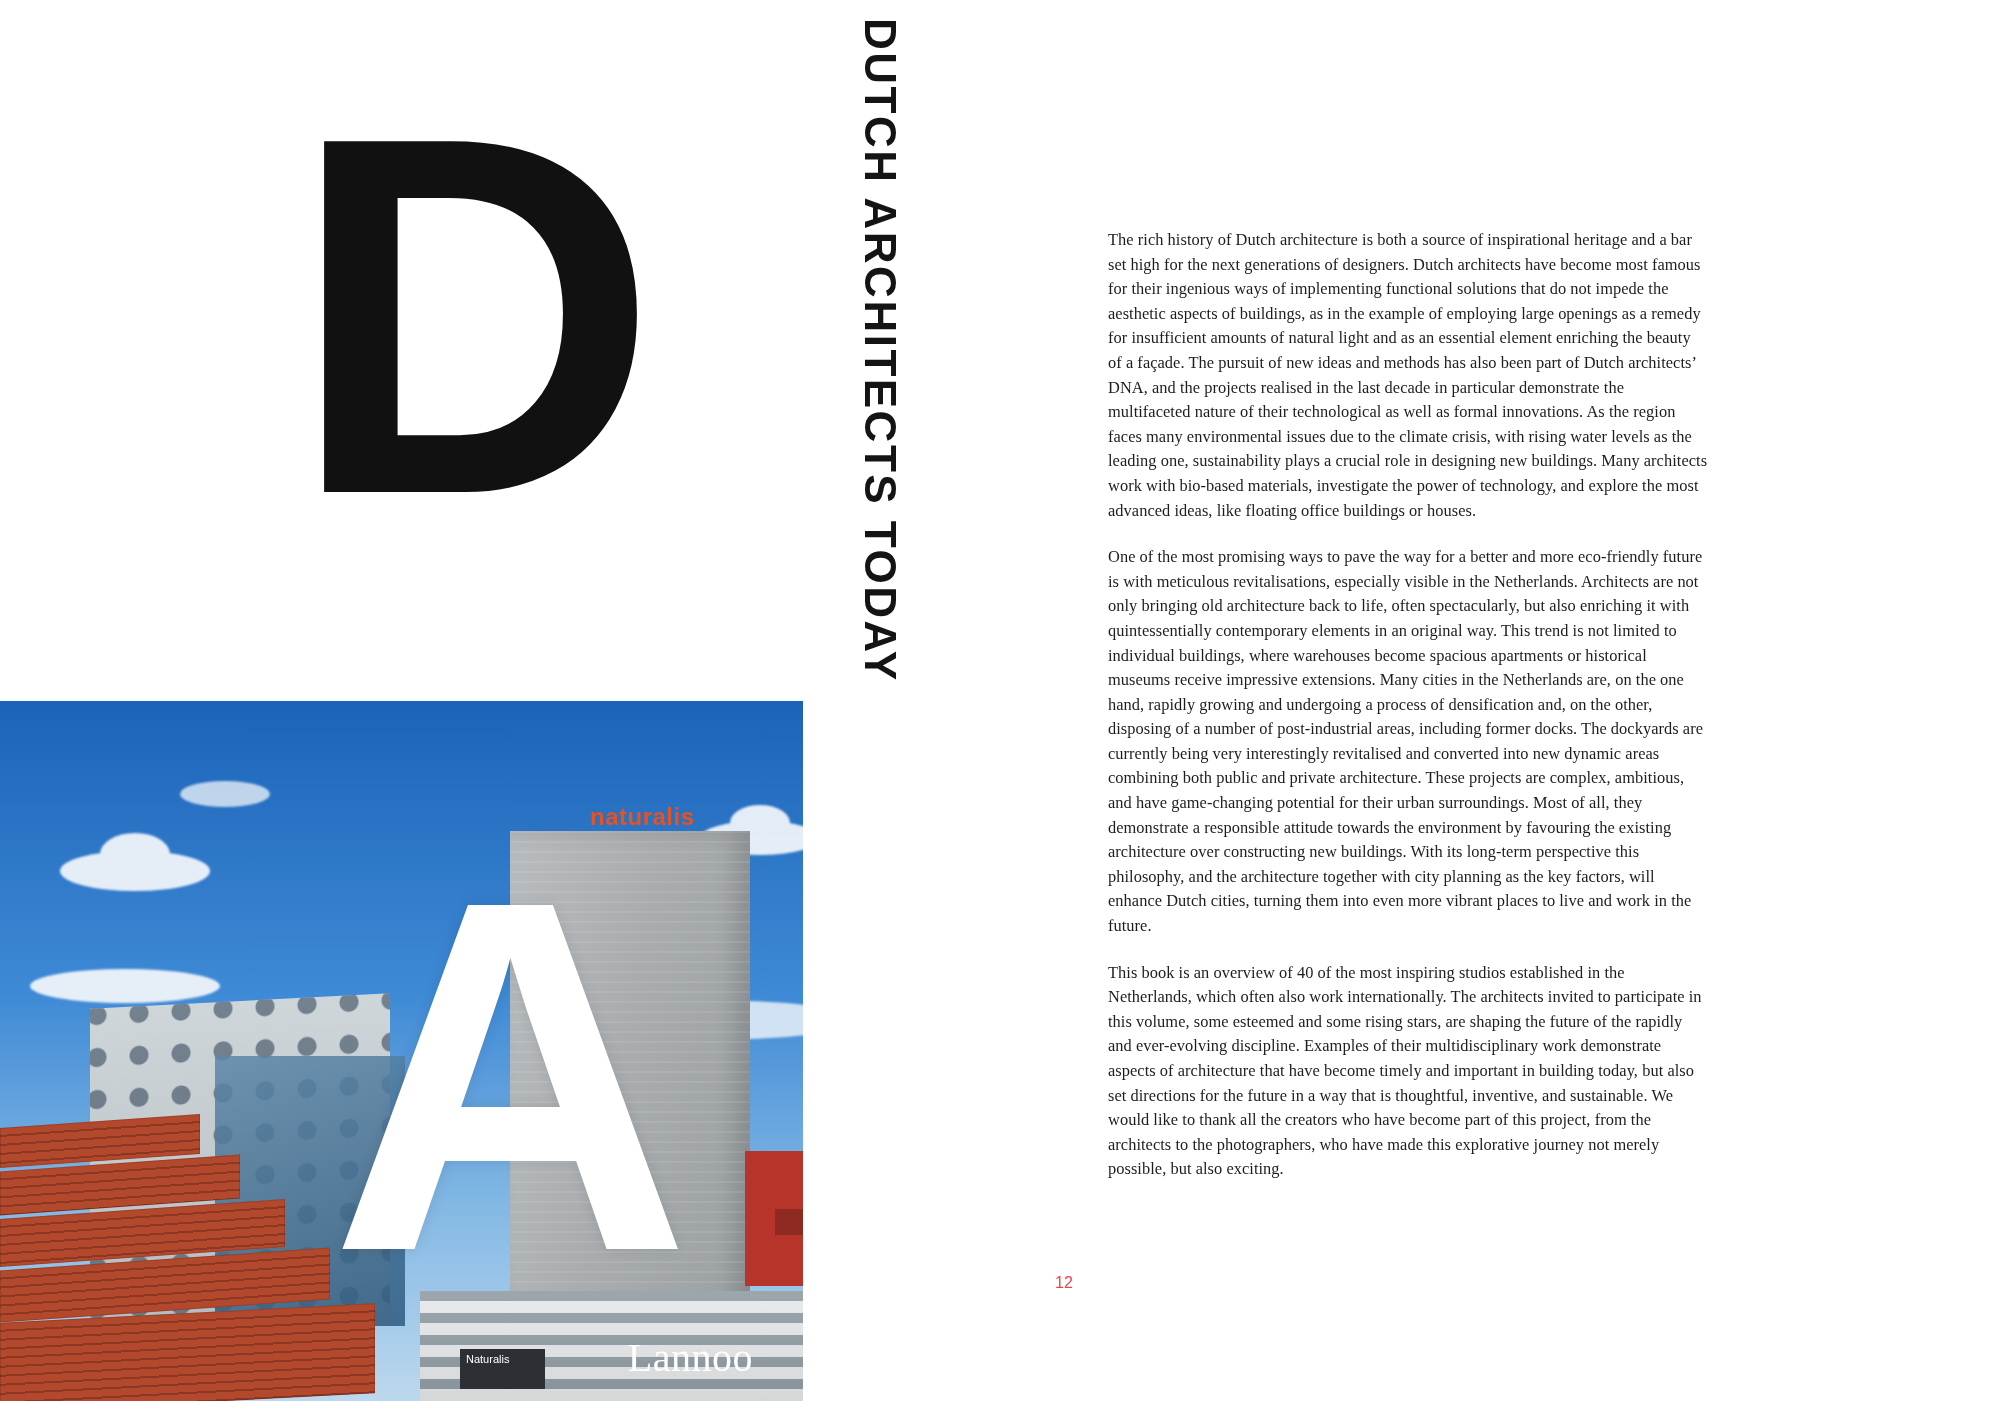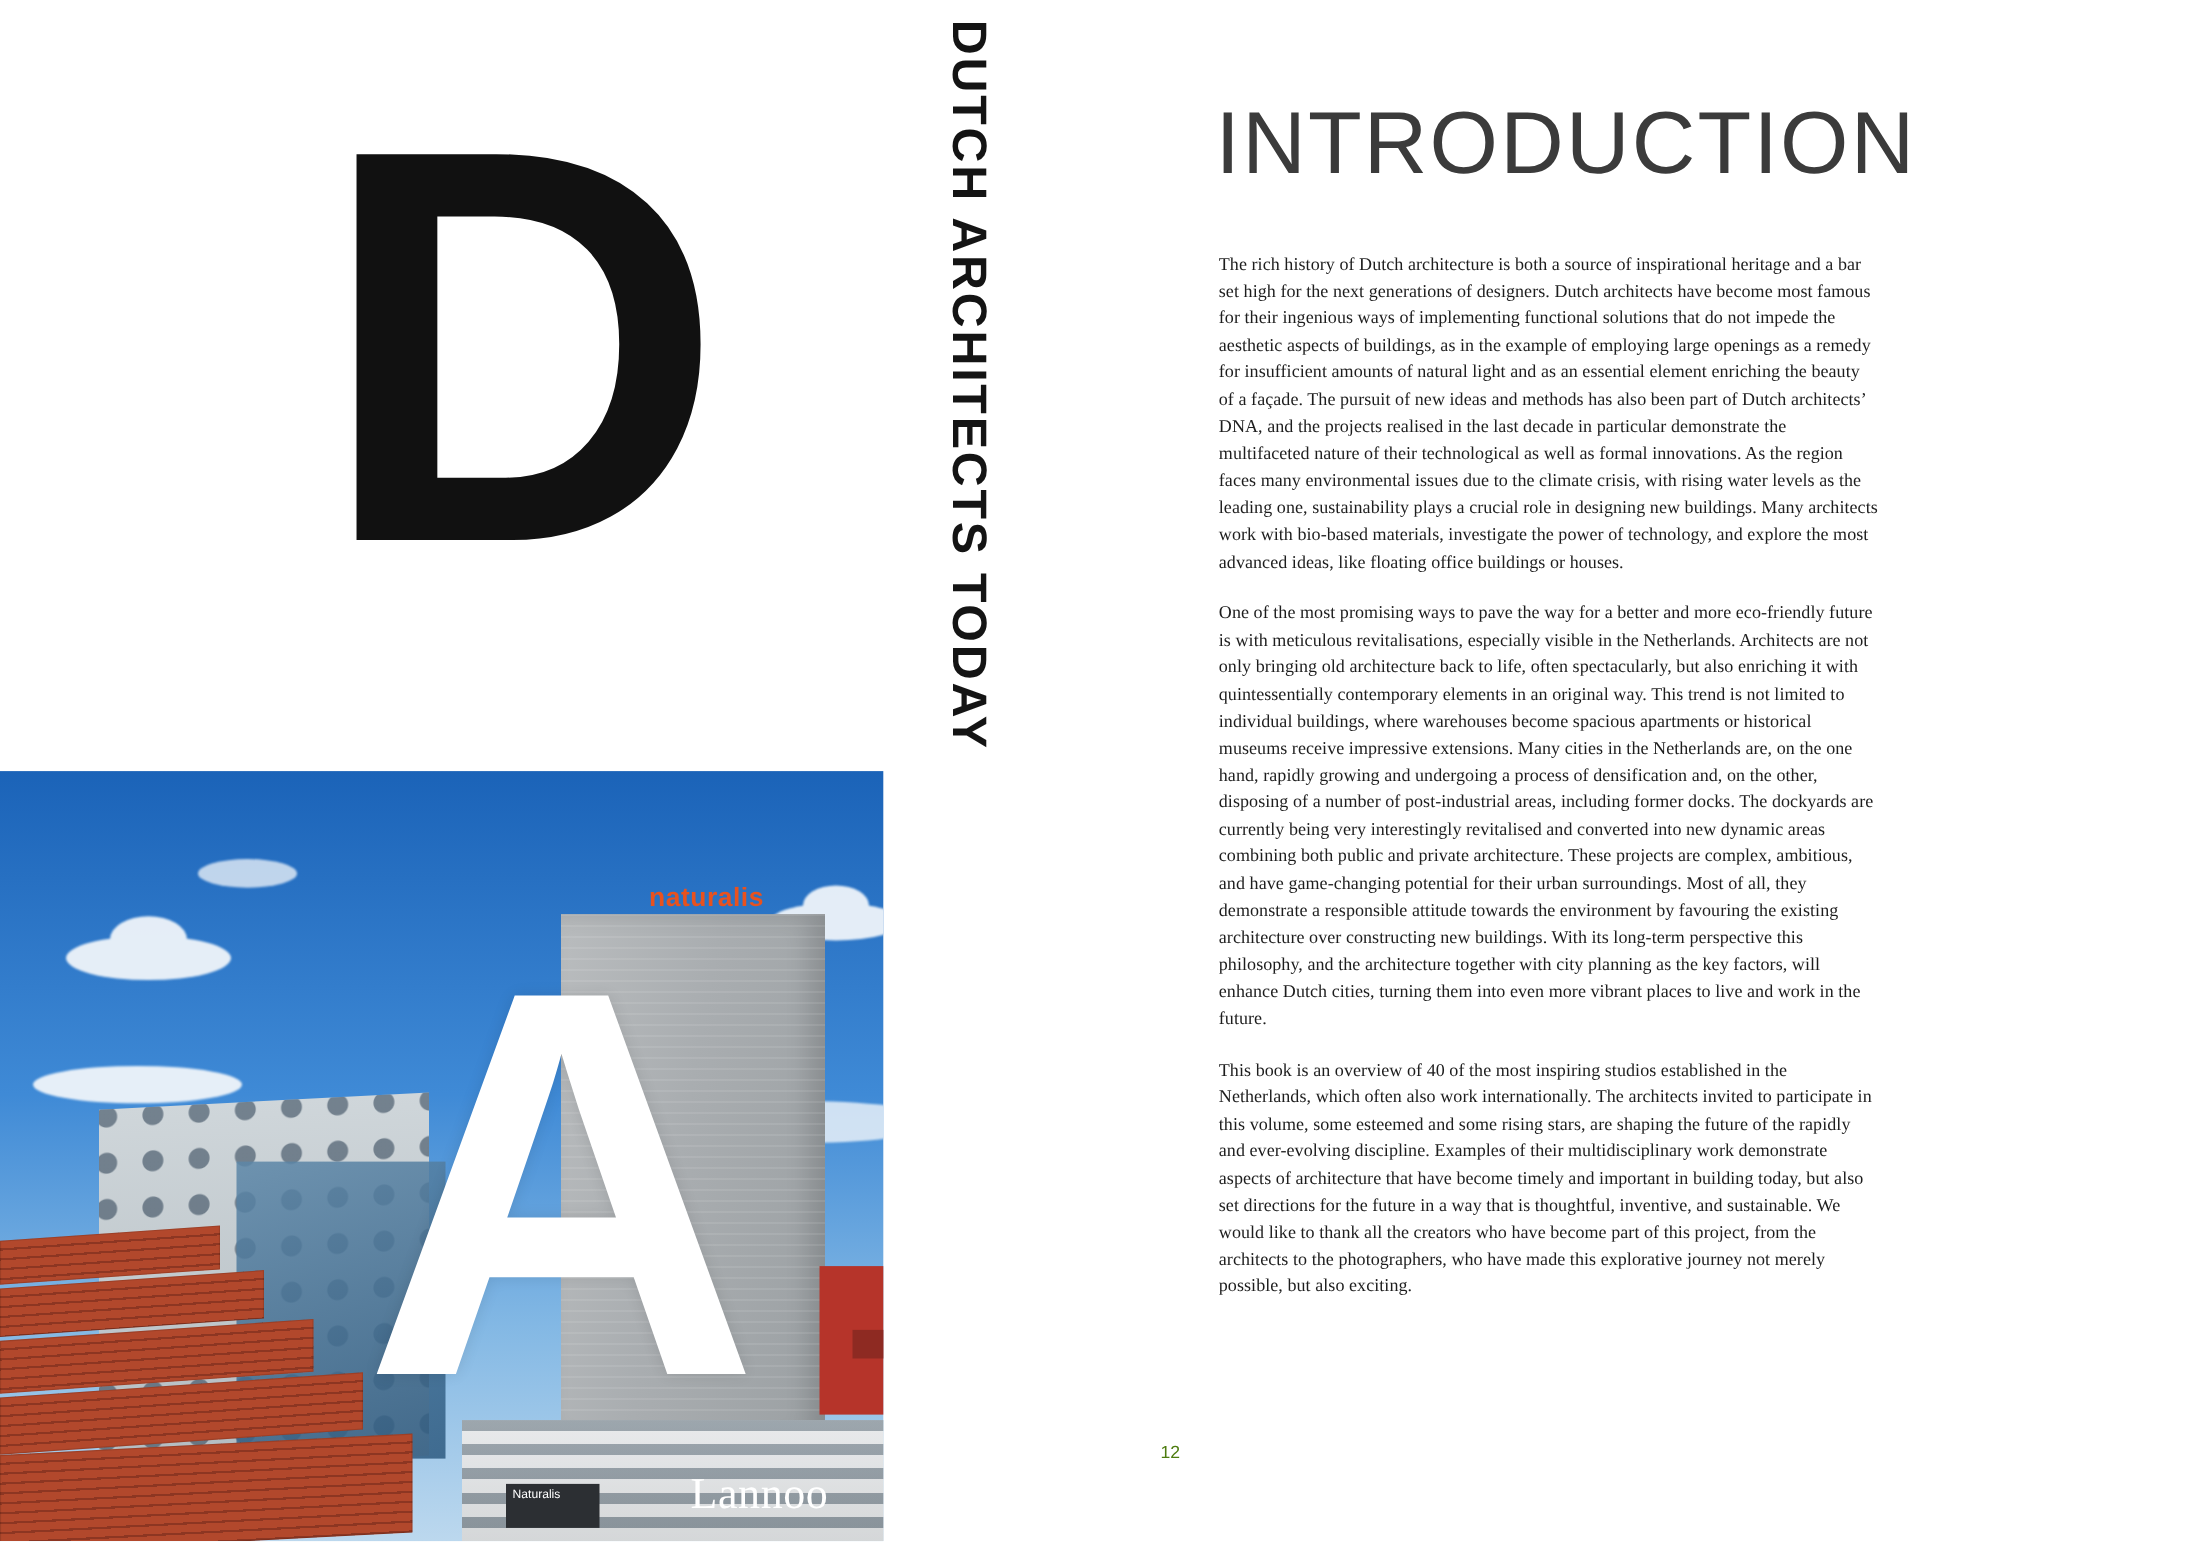--- a/index.html
+++ b/index.html
@@ -281,23 +281,23 @@
     font-size: 16.4px;
     line-height: 24.6px;
     color: #1d1d1d;
     text-align: left;
     letter-spacing: .05px;
   }
 
   .folio {
     position: absolute;
     left: 50px;
-    top: 1312px;
+    top: 1274px;
     font-size: 16px;
-    color: #4d7c0f;
+    color: #ef4444;
   }
 </style>
 </head>
 <body>
 
 <div class="spread">
 
   <div class="cover">
     <div class="cover-inner">
 
@@ -335,21 +335,20 @@
         <div class="sign">Naturalis</div>
 
         <div class="cover-letter-a">A</div>
 
         <div class="publisher">Lannoo</div>
       </div>
     </div>
   </div>
 
   <div class="text-page">
-    <h1 class="intro-title">INTRODUCTION</h1>
 
     <div class="body-copy">
       <p>The rich history of Dutch architecture is both a source of inspirational heritage and a bar set high for the next generations of designers. Dutch architects have become most famous for their ingenious ways of implementing functional solutions that do not impede the aesthetic aspects of buildings, as in the example of employing large openings as a remedy for insufficient amounts of natural light and as an essential element enriching the beauty of a façade. The pursuit of new ideas and methods has also been part of Dutch architects’ DNA, and the projects realised in the last decade in particular demonstrate the multifaceted nature of their technological as well as formal innovations. As the region faces many environmental issues due to the climate crisis, with rising water levels as the leading one, sustainability plays a crucial role in designing new buildings. Many architects work with bio-based materials, investigate the power of technology, and explore the most advanced ideas, like floating office buildings or houses.</p>
       <p>One of the most promising ways to pave the way for a better and more eco-friendly future is with meticulous revitalisations, especially visible in the Netherlands. Architects are not only bringing old architecture back to life, often spectacularly, but also enriching it with quintessentially contemporary elements in an original way. This trend is not limited to individual buildings, where warehouses become spacious apartments or historical museums receive impressive extensions. Many cities in the Netherlands are, on the one hand, rapidly growing and undergoing a process of densification and, on the other, disposing of a number of post-industrial areas, including former docks. The dockyards are currently being very interestingly revitalised and converted into new dynamic areas combining both public and private architecture. These projects are complex, ambitious, and have game-changing potential for their urban surroundings. Most of all, they demonstrate a responsible attitude towards the environment by favouring the existing architecture over constructing new buildings. With its long-term perspective this philosophy, and the architecture together with city planning as the key factors, will enhance Dutch cities, turning them into even more vibrant places to live and work in the future.</p>
       <p>This book is an overview of 40 of the most inspiring studios established in the Netherlands, which often also work internationally. The architects invited to participate in this volume, some esteemed and some rising stars, are shaping the future of the rapidly and ever-evolving discipline. Examples of their multidisciplinary work demonstrate aspects of architecture that have become timely and important in building today, but also set directions for the future in a way that is thoughtful, inventive, and sustainable. We would like to thank all the creators who have become part of this project, from the architects to the photographers, who have made this explorative journey not merely possible, but also exciting.</p>
     </div>
 
     <div class="folio">12</div>
   </div>
 

